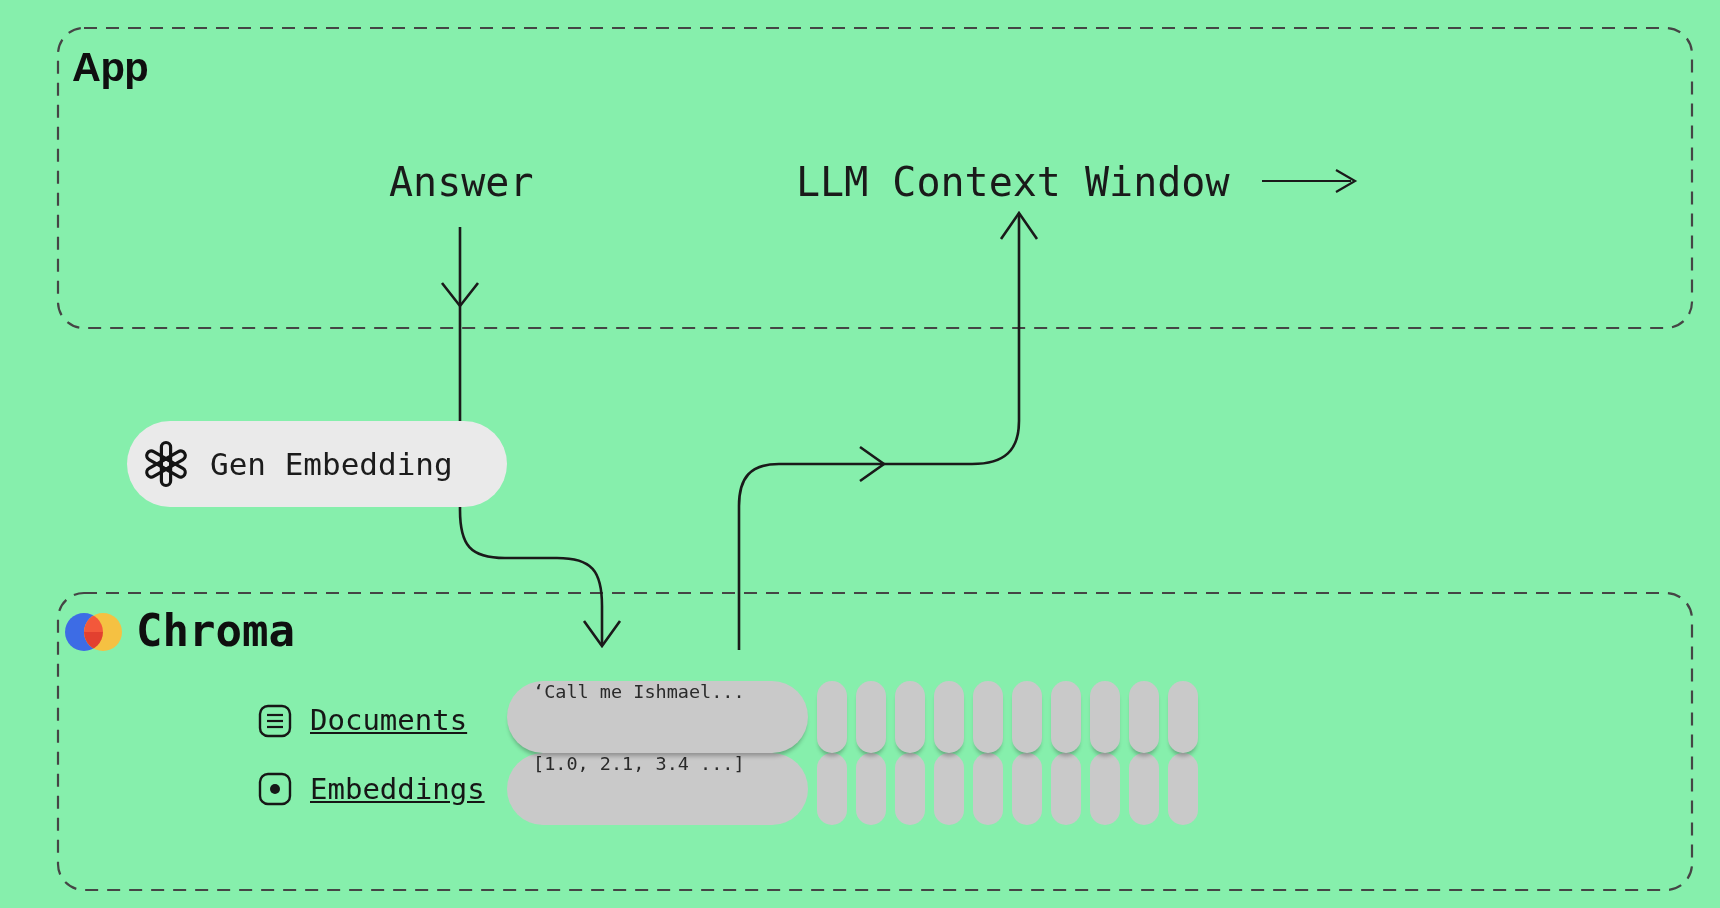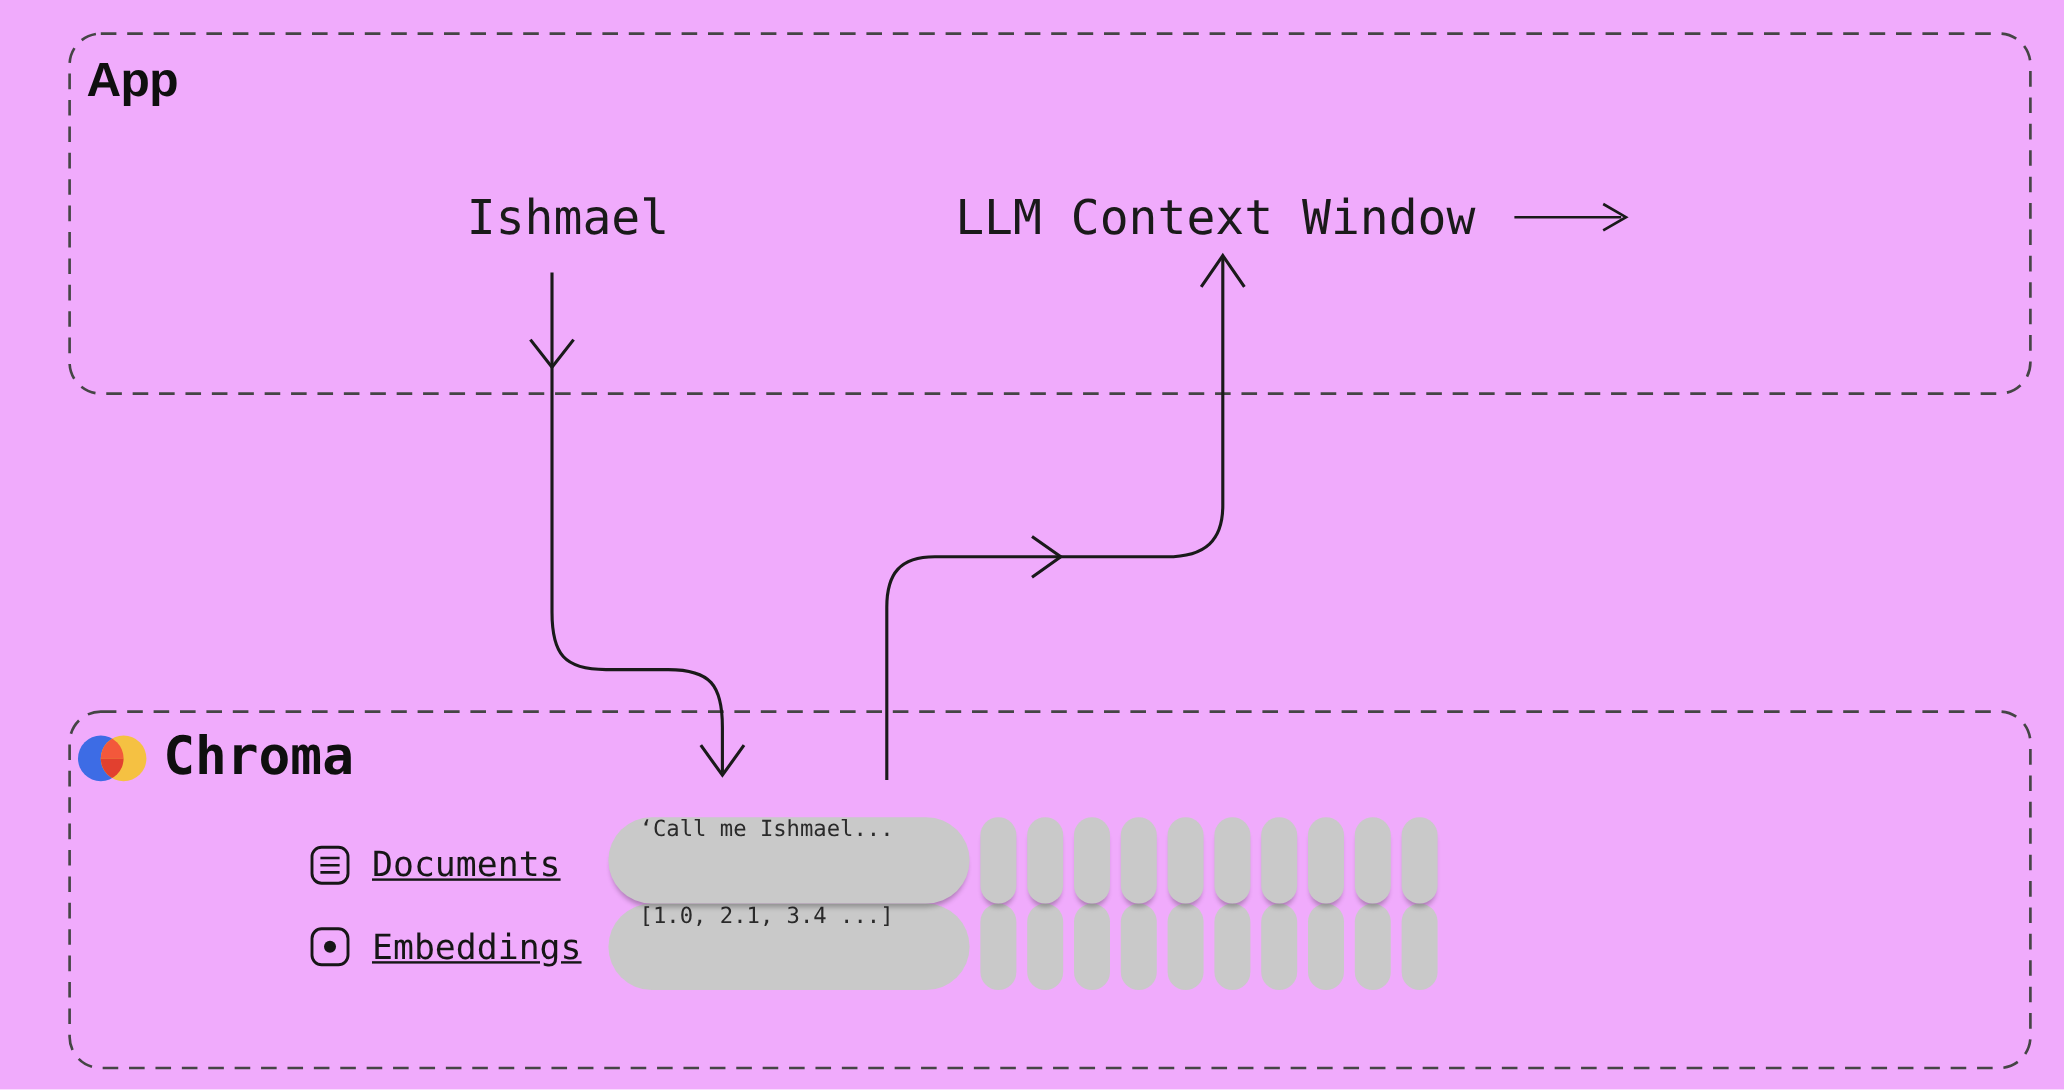--- a/index.html
+++ b/index.html
@@ -1,17 +1,17 @@
 <!DOCTYPE html>
 <html><head>
 <meta charset="utf-8">
 <style>
   html,body{margin:0;padding:0;background:#ffffff;}
   #stage{
-    position:relative;width:1720px;height:908px;background:#f0abfc;overflow:hidden;
+    position:relative;width:1720px;height:908px;background:#86efac;overflow:hidden;
     font-family:"DejaVu Sans Mono","Liberation Mono",monospace;color:#161616;
   }
   .abs{position:absolute;}
   
   .big-label{font-size:40px;line-height:44px;white-space:nowrap;color:#1a1a1a;}
   
   .box-title{font-family:"Liberation Sans","DejaVu Sans",sans-serif;font-weight:bold;
              font-size:40px;line-height:46px;color:#0f0f0f;letter-spacing:-0.5px;}
   .chroma-title{font-family:"DejaVu Sans Mono","Liberation Mono",monospace;font-weight:bold;
              font-size:44px;line-height:46px;color:#0f0f0f;}
@@ -53,25 +53,38 @@
     </g>
 
     <g stroke="#1a1a1a" stroke-width="2.2" fill="none">
       <path d="M1262,181 H1351"></path>
       <path d="M1336,170 L1355,181 L1336,192"></path>
     </g>
   </svg>
 
   <div class="abs box-title" style="left:72px;top:44px;">App</div>
 
-  <div class="abs big-label" style="left:389px;top:160px;">Ishmael</div>
+  <div class="abs big-label" style="left:389px;top:160px;">Answer</div>
 
   <div class="abs big-label" style="left:796px;top:160px;">LLM Context Window</div>
 
 
+  <div class="abs gen-pill">
+    <svg width="50" height="50" viewBox="-25 -25 50 50" style="margin-left:14px;">
+      <g fill="none" stroke="#141414" stroke-width="3.2">
+        <rect x="-4.6" y="-21.5" width="9.2" height="27" rx="4.6" transform="rotate(0)"></rect>
+        <rect x="-4.6" y="-21.5" width="9.2" height="27" rx="4.6" transform="rotate(60)"></rect>
+        <rect x="-4.6" y="-21.5" width="9.2" height="27" rx="4.6" transform="rotate(120)"></rect>
+        <rect x="-4.6" y="-21.5" width="9.2" height="27" rx="4.6" transform="rotate(180)"></rect>
+        <rect x="-4.6" y="-21.5" width="9.2" height="27" rx="4.6" transform="rotate(240)"></rect>
+        <rect x="-4.6" y="-21.5" width="9.2" height="27" rx="4.6" transform="rotate(300)"></rect>
+      </g>
+    </svg>
+    <span class="txt">Gen Embedding</span>
+  </div>
 
   <svg class="abs" style="left:63px;top:611px;" width="62" height="42" viewBox="0 0 62 42">
     <defs>
       <clipPath id="leftC">
           <circle cx="21" cy="21" r="19"></circle>
         </clipPath>
       <clipPath id="topH">
           <rect x="0" y="0" width="62" height="21"></rect>
         </clipPath>
       <clipPath id="botH">

